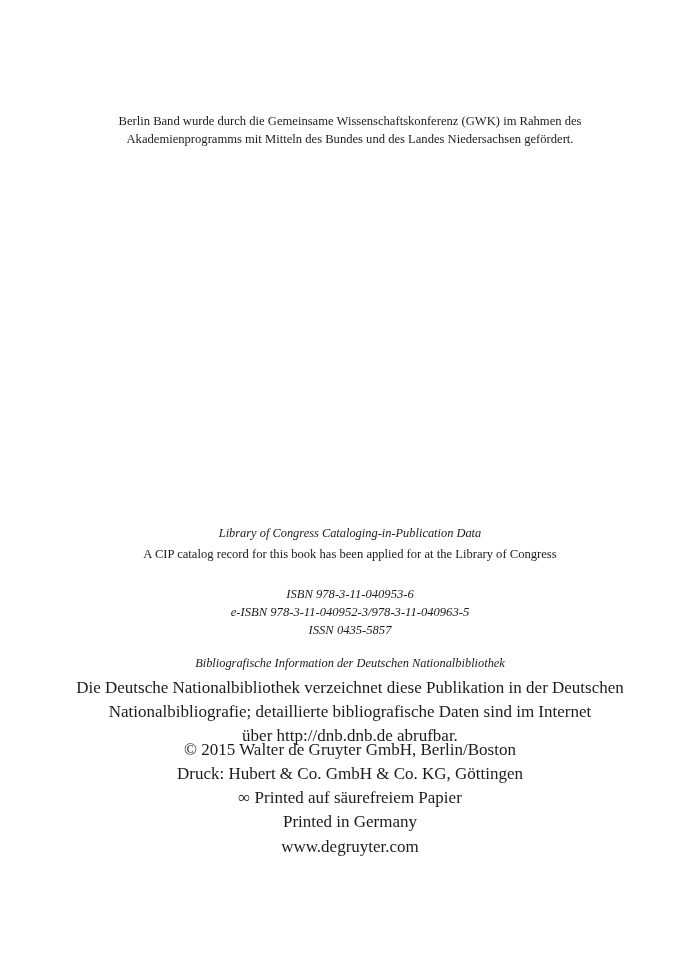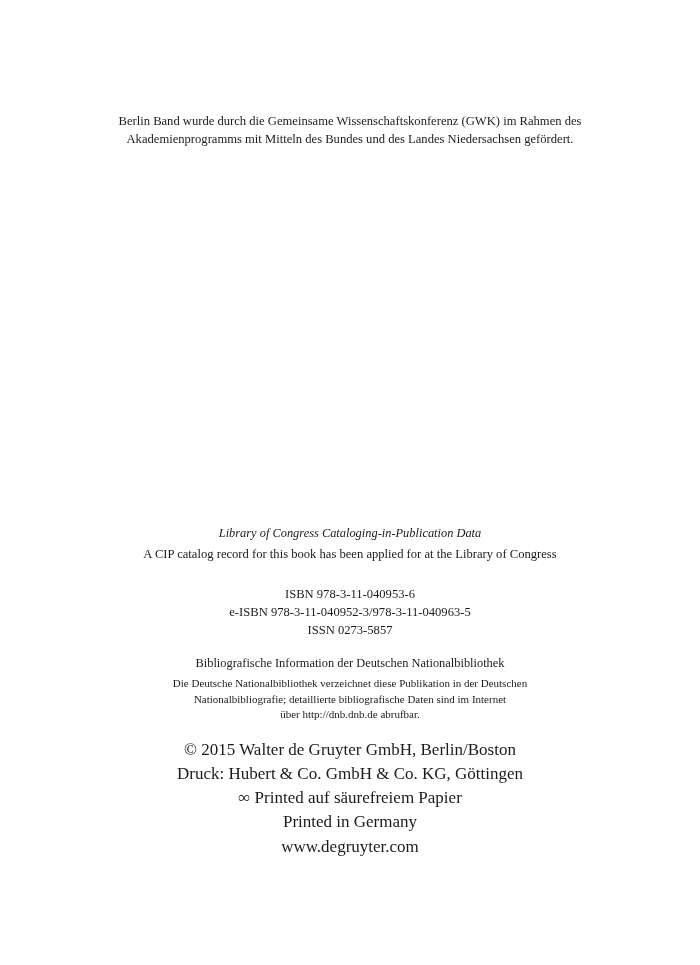--- a/index.html
+++ b/index.html
@@ -47,30 +47,32 @@
   .loc-body {
     top: 546px;
     font-size: 12.6px;
     color: #1b1b1b;
   }
   
   .isbn {
     top: 586px;
     font-size: 12.6px;
     color: #1b1b1b;
+    font-style: italic;
   }
   
   .dnb-heading {
     top: 655px;
     font-size: 12.4px;
+    font-style: italic;
     color: #1b1b1b;
   }
   .dnb-body {
     top: 676px;
-    font-size: 11px;
+    font-size: 17px;
     color: #1b1b1b;
   }
   
   .imprint {
     top: 738px;
     font-size: 17px;
     color: #1b1b1b;
   }
 </style>
 </head>
@@ -87,21 +89,21 @@
     <span class="line">Library of Congress Cataloging-in-Publication Data</span>
   </div>
 
   <div class="block loc-body">
     <span class="line">A CIP catalog record for this book has been applied for at the Library of Congress</span>
   </div>
 
   <div class="block isbn">
     <span class="line">ISBN 978-3-11-040953-6</span>
     <span class="line">e-ISBN 978-3-11-040952-3/978-3-11-040963-5</span>
-    <span class="line">ISSN 0273-5857</span>
+    <span class="line">ISSN 0435-5857</span>
   </div>
 
   <div class="block dnb-heading">
     <span class="line">Bibliografische Information der Deutschen Nationalbibliothek</span>
   </div>
 
   <div class="block dnb-body">
     <span class="line">Die Deutsche Nationalbibliothek verzeichnet diese Publikation in der Deutschen</span>
     <span class="line">Nationalbibliografie; detaillierte bibliografische Daten sind im Internet</span>
     <span class="line">über http://dnb.dnb.de abrufbar.</span>

